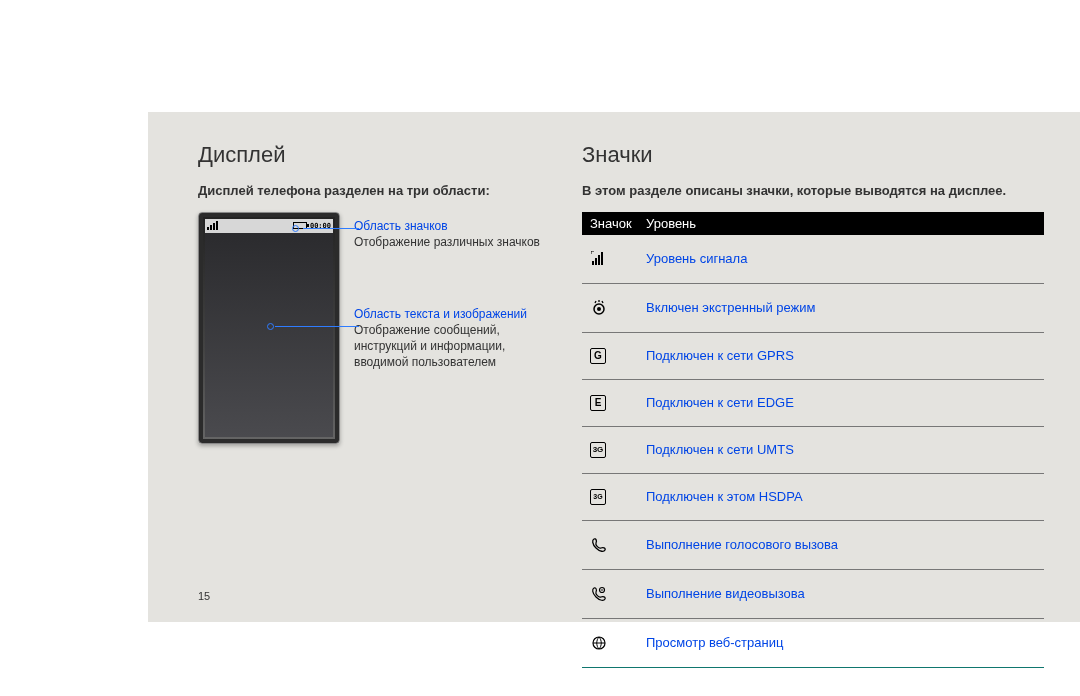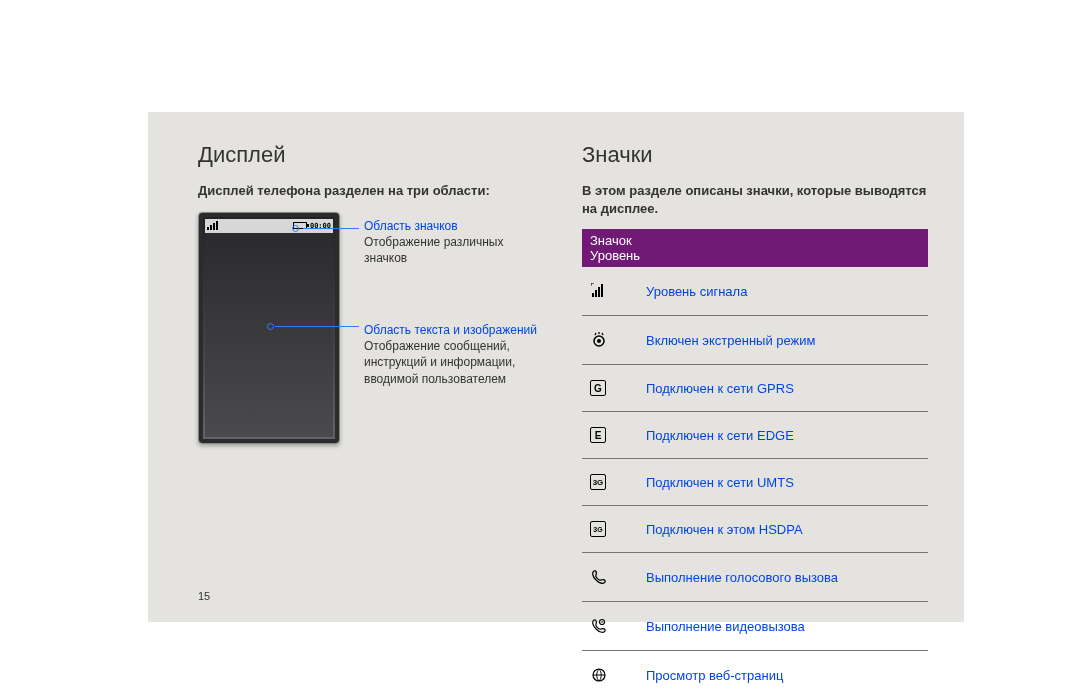--- a/index.html
+++ b/index.html
@@ -1,21 +1,21 @@
 <!DOCTYPE html>
 <html><head>
 <meta charset="utf-8">
 <style>
   * { box-sizing: border-box; margin: 0; padding: 0; }
   html, body { width: 1080px; height: 696px; background: #fff; font-family: Arial, Helvetica, sans-serif; }
   .page {
     position: absolute;
     left: 148px;
     top: 112px;
-    width: 816px;
+    width: 932px;
     height: 510px;
     background: #e4e3df;
     padding: 30px 36px 20px 50px;
   }
   .side-tab {
     position: absolute;
     left: 148px;
     top: 198px;
     width: 22px;
     height: 54px;
@@ -45,21 +45,21 @@
     margin-bottom: 14px;
   }
   .intro {
     font-size: 13px;
     font-weight: 700;
     color: #333;
     line-height: 1.35;
     margin-bottom: 12px;
   }
   
-  .phone-wrap { display: flex; gap: 24px; margin-top: 8px; }
+  .phone-wrap { display: flex; gap: 14px; margin-top: 8px; }
   .phone {
     width: 142px;
     height: 232px;
     background: linear-gradient(180deg,#222 0%,#444 60%,#666 100%);
     border-radius: 4px;
     border: 1px solid #888;
     position: relative;
     box-shadow: inset 0 0 0 4px #2b2b2b, 0 2px 4px rgba(0,0,0,0.3);
   }
   .phone .statusbar {
@@ -110,27 +110,26 @@
   .page-num {
     position: absolute;
     left: 50px;
     bottom: 20px;
     font-size: 11px;
     color:#333;
   }
   
   .iconhead {
     display:flex;
-    background:#701a75;
+    background:#000000;
     color:#fff;
     font-size: 13px;
     font-weight:400;
     padding: 4px 8px;
     margin-top: 3px;
-    flex-direction: column;
   }
   .iconhead .h-icon { width: 56px; }
   .iconhead .h-desc { flex:1; }
   .iconrow {
     display:flex;
     align-items:center;
     border-bottom: 1px solid #777;
     padding: 15px 8px;
     font-size: 13px;
     color:#0045e6;

